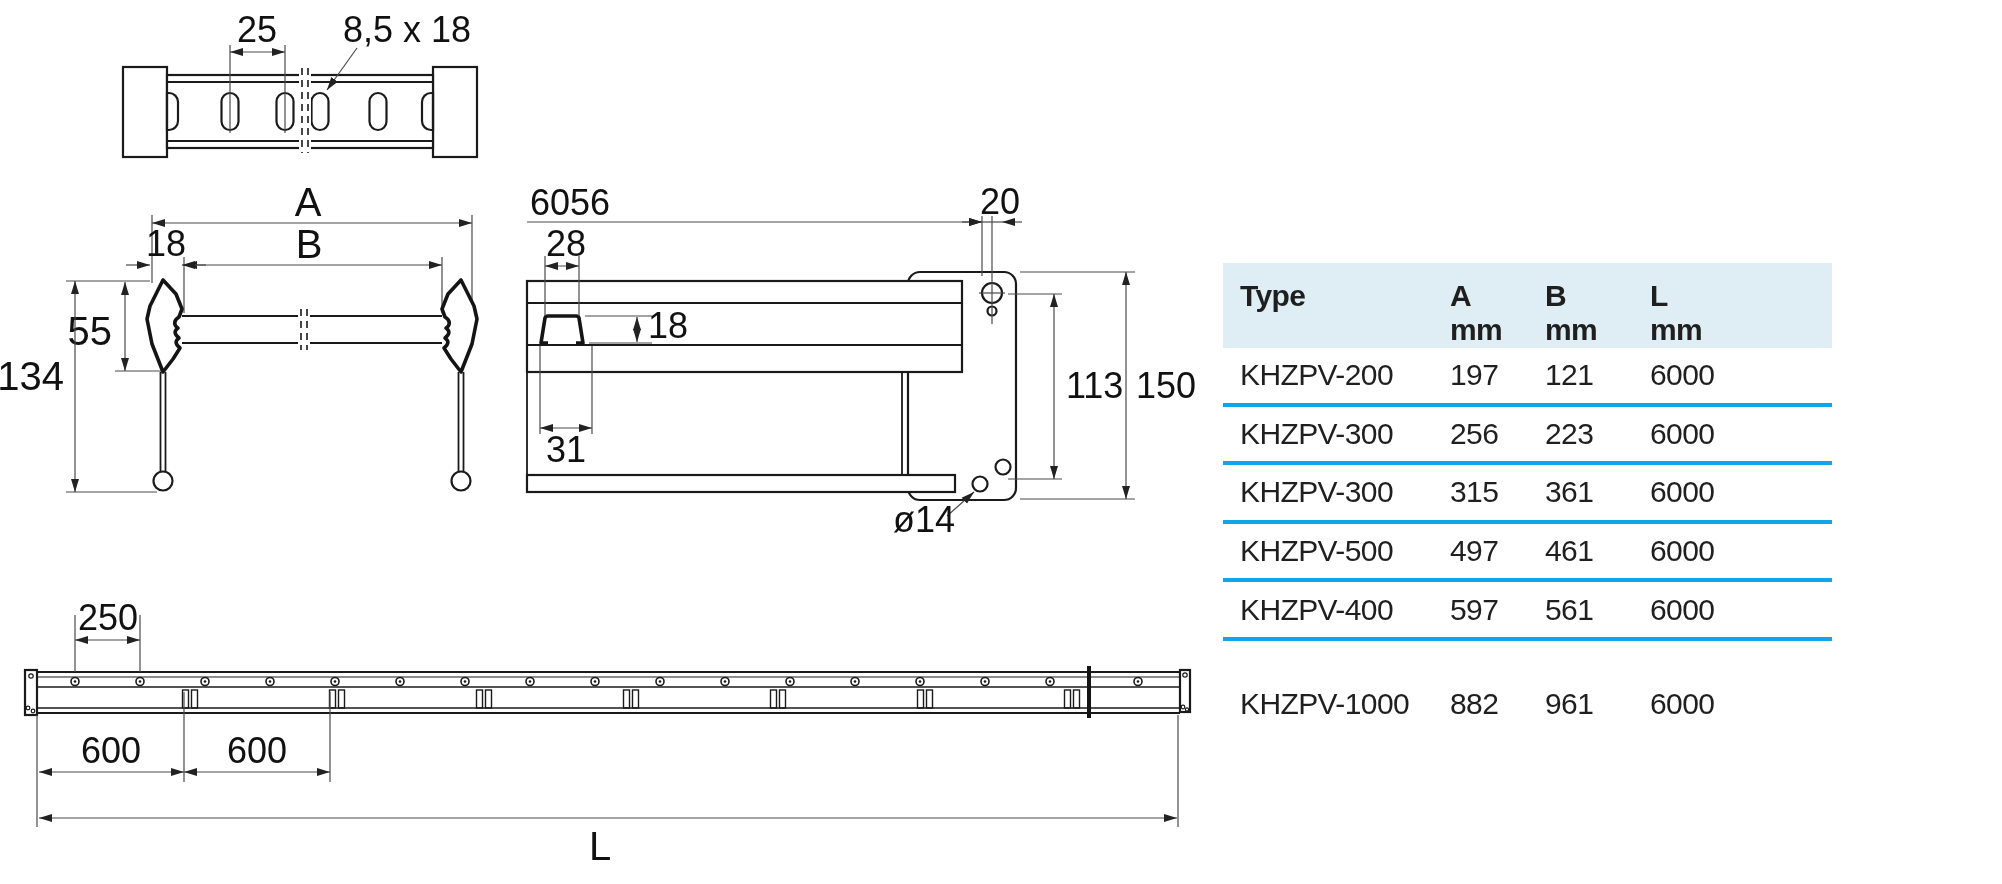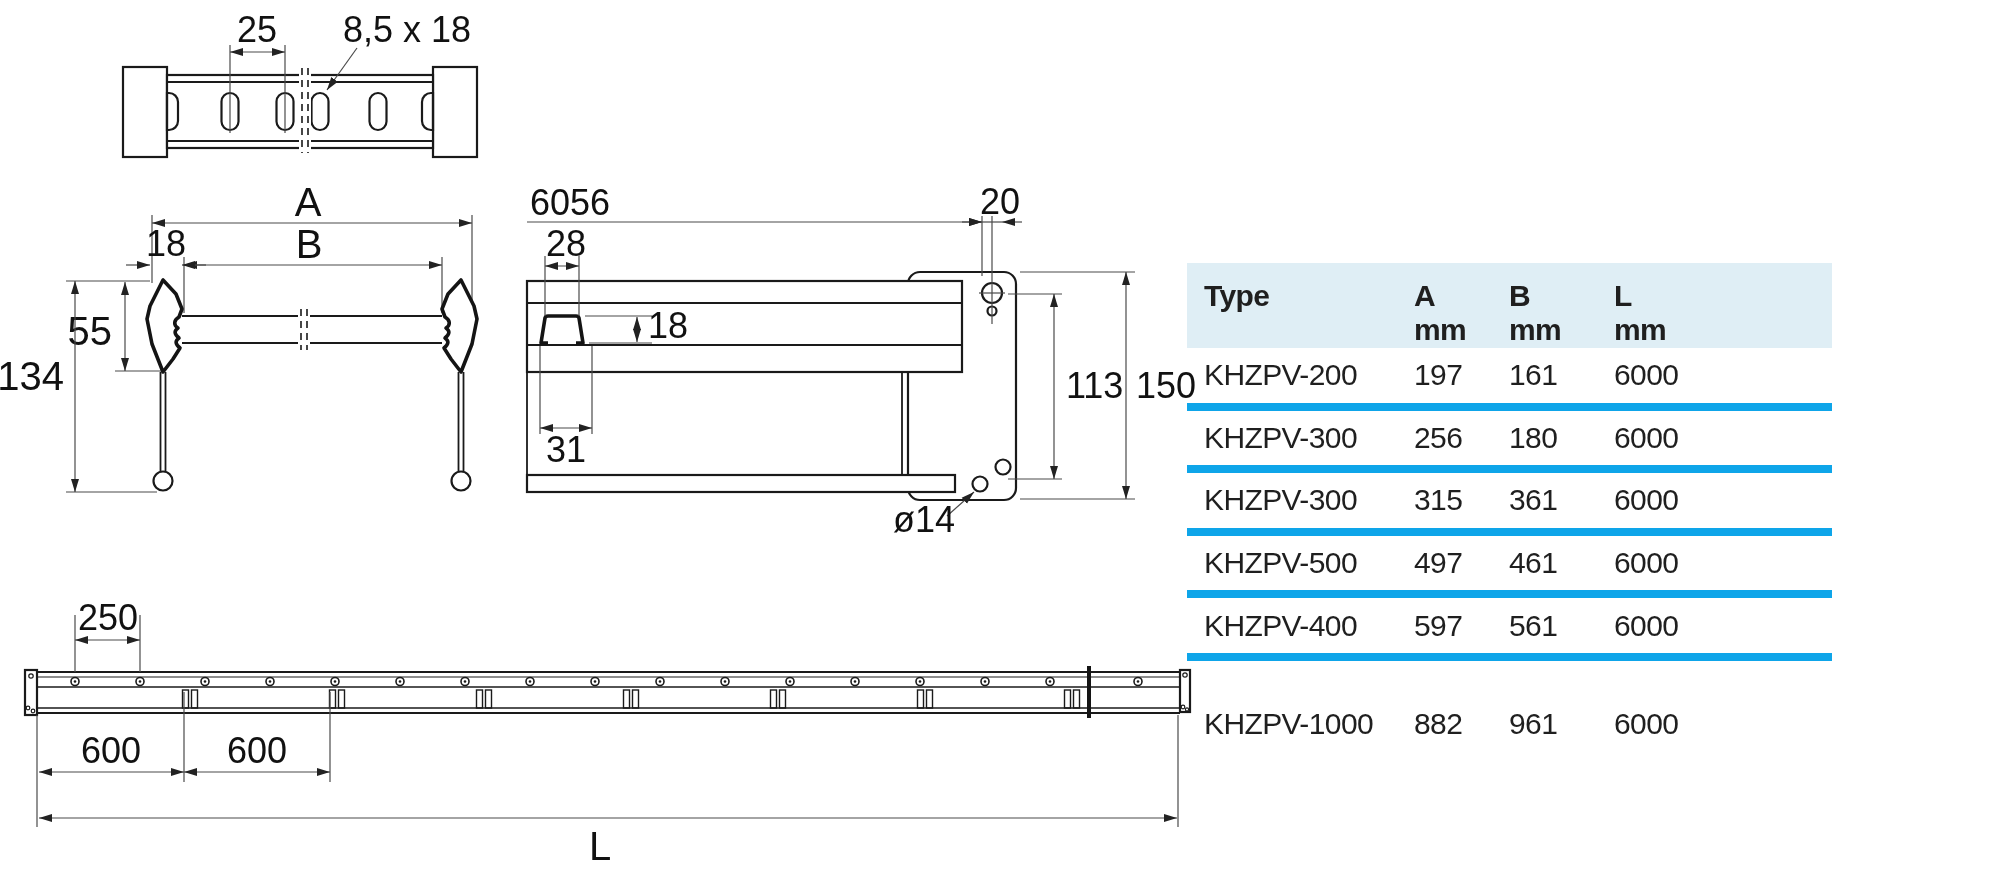--- a/index.html
+++ b/index.html
@@ -13,26 +13,26 @@
   .ol12{stroke:#1a1a1a;stroke-width:1.2;fill:none;}
   .thick{stroke:#141414;stroke-width:3.6;fill:#fff;stroke-linejoin:round;}
   .hat{stroke:#141414;stroke-width:3.6;fill:none;stroke-linejoin:round;}
   .dim{stroke:#4a4a4a;stroke-width:1.2;fill:none;}
   .brk{stroke:#1a1a1a;stroke-width:1.6;fill:none;stroke-dasharray:7 5;}
   .dimtxt{font-family:"Liberation Sans",sans-serif;font-size:36px;fill:#111;}
   .big{font-size:40px;}
   .hole{stroke:#1a1a1a;stroke-width:1.6;fill:#fff;}
   .dot{fill:#1a1a1a;stroke:none;}
   
-  #spec-table{position:absolute;left:1187px;top:263px;width:779px;height:412px;
+  #spec-table{position:absolute;left:1223px;top:263px;width:779px;height:412px;
               font-family:"Liberation Sans",sans-serif;color:#1f1f1f;letter-spacing:-0.6px;}
   #spec-table .thead{position:relative;height:85px;}
   #spec-table .hcell{position:absolute;top:16px;font-size:30px;font-weight:700;line-height:34px;}
   #spec-table .hunit{font-weight:700;}
-  #spec-table .trow{position:relative;height:54.6px;border-bottom:8px solid #0ea5e9;}
+  #spec-table .trow{position:relative;height:54.6px;border-bottom:4px solid #0ea5e9;}
   #spec-table .trow.last{border-bottom:none;margin-top:36px;}
   #spec-table .tcell{position:absolute;top:50%;transform:translateY(-50%);font-size:30px;}
   .c1{left:17px;} .c2{left:227px;} .c3{left:322px;} .c4{left:427px;}
 </style>
 </head>
 <body>
 
 <div id="canvas">
 
 <svg width="2002" height="884" viewBox="0 0 2002 884">
@@ -313,27 +313,27 @@
           <div class="hunit">mm</div>
     </div>
     <div class="hcell c4">
       <div>L</div>
           <div class="hunit">mm</div>
     </div>
   </div>
   <div class="trow">
     <span class="tcell c1">KHZPV-200</span>
     <span class="tcell c2">197</span>
-    <span class="tcell c3">161</span>
+    <span class="tcell c3">121</span>
     <span class="tcell c4">6000</span>
   </div>
   <div class="trow">
     <span class="tcell c1">KHZPV-300</span>
     <span class="tcell c2">256</span>
-    <span class="tcell c3">180</span>
+    <span class="tcell c3">223</span>
     <span class="tcell c4">6000</span>
   </div>
   <div class="trow">
     <span class="tcell c1">KHZPV-300</span>
     <span class="tcell c2">315</span>
     <span class="tcell c3">361</span>
     <span class="tcell c4">6000</span>
   </div>
   <div class="trow">
     <span class="tcell c1">KHZPV-500</span>

